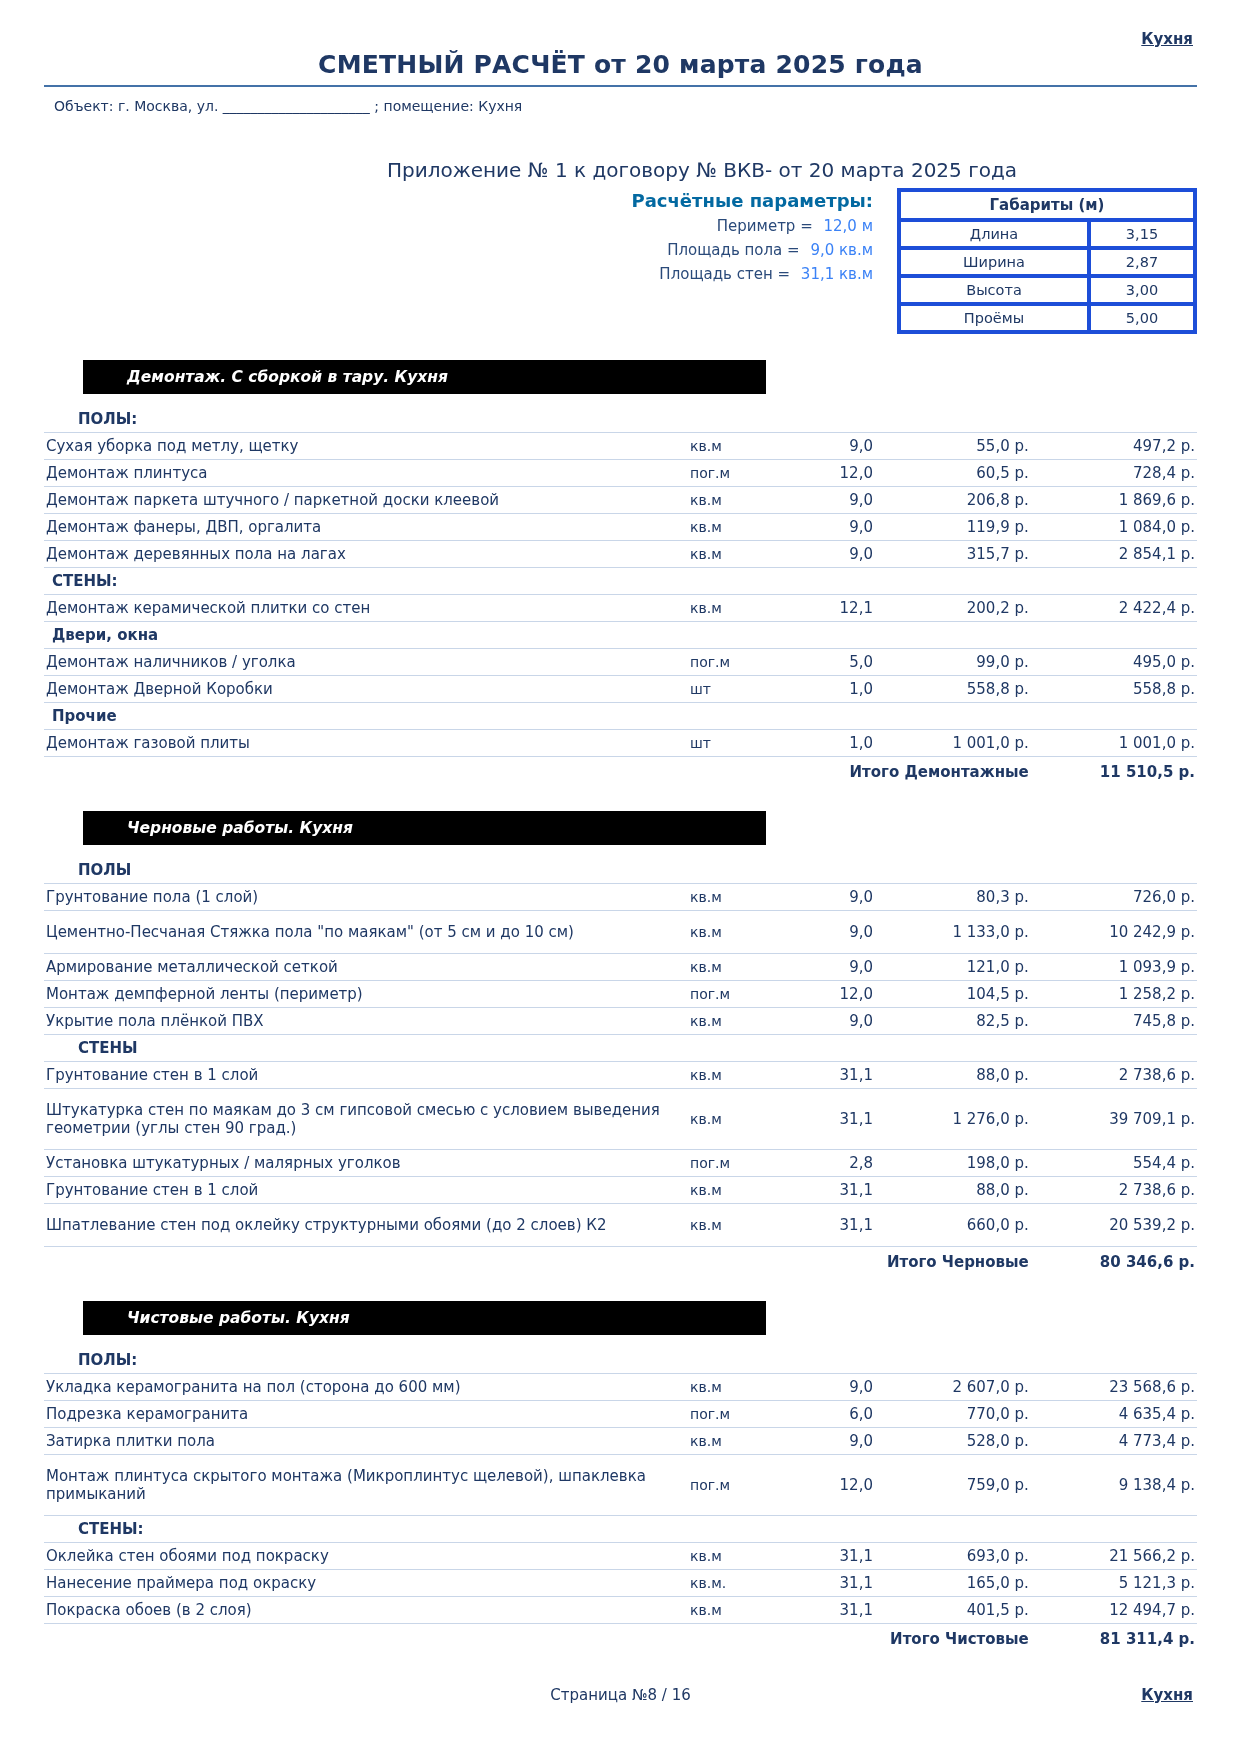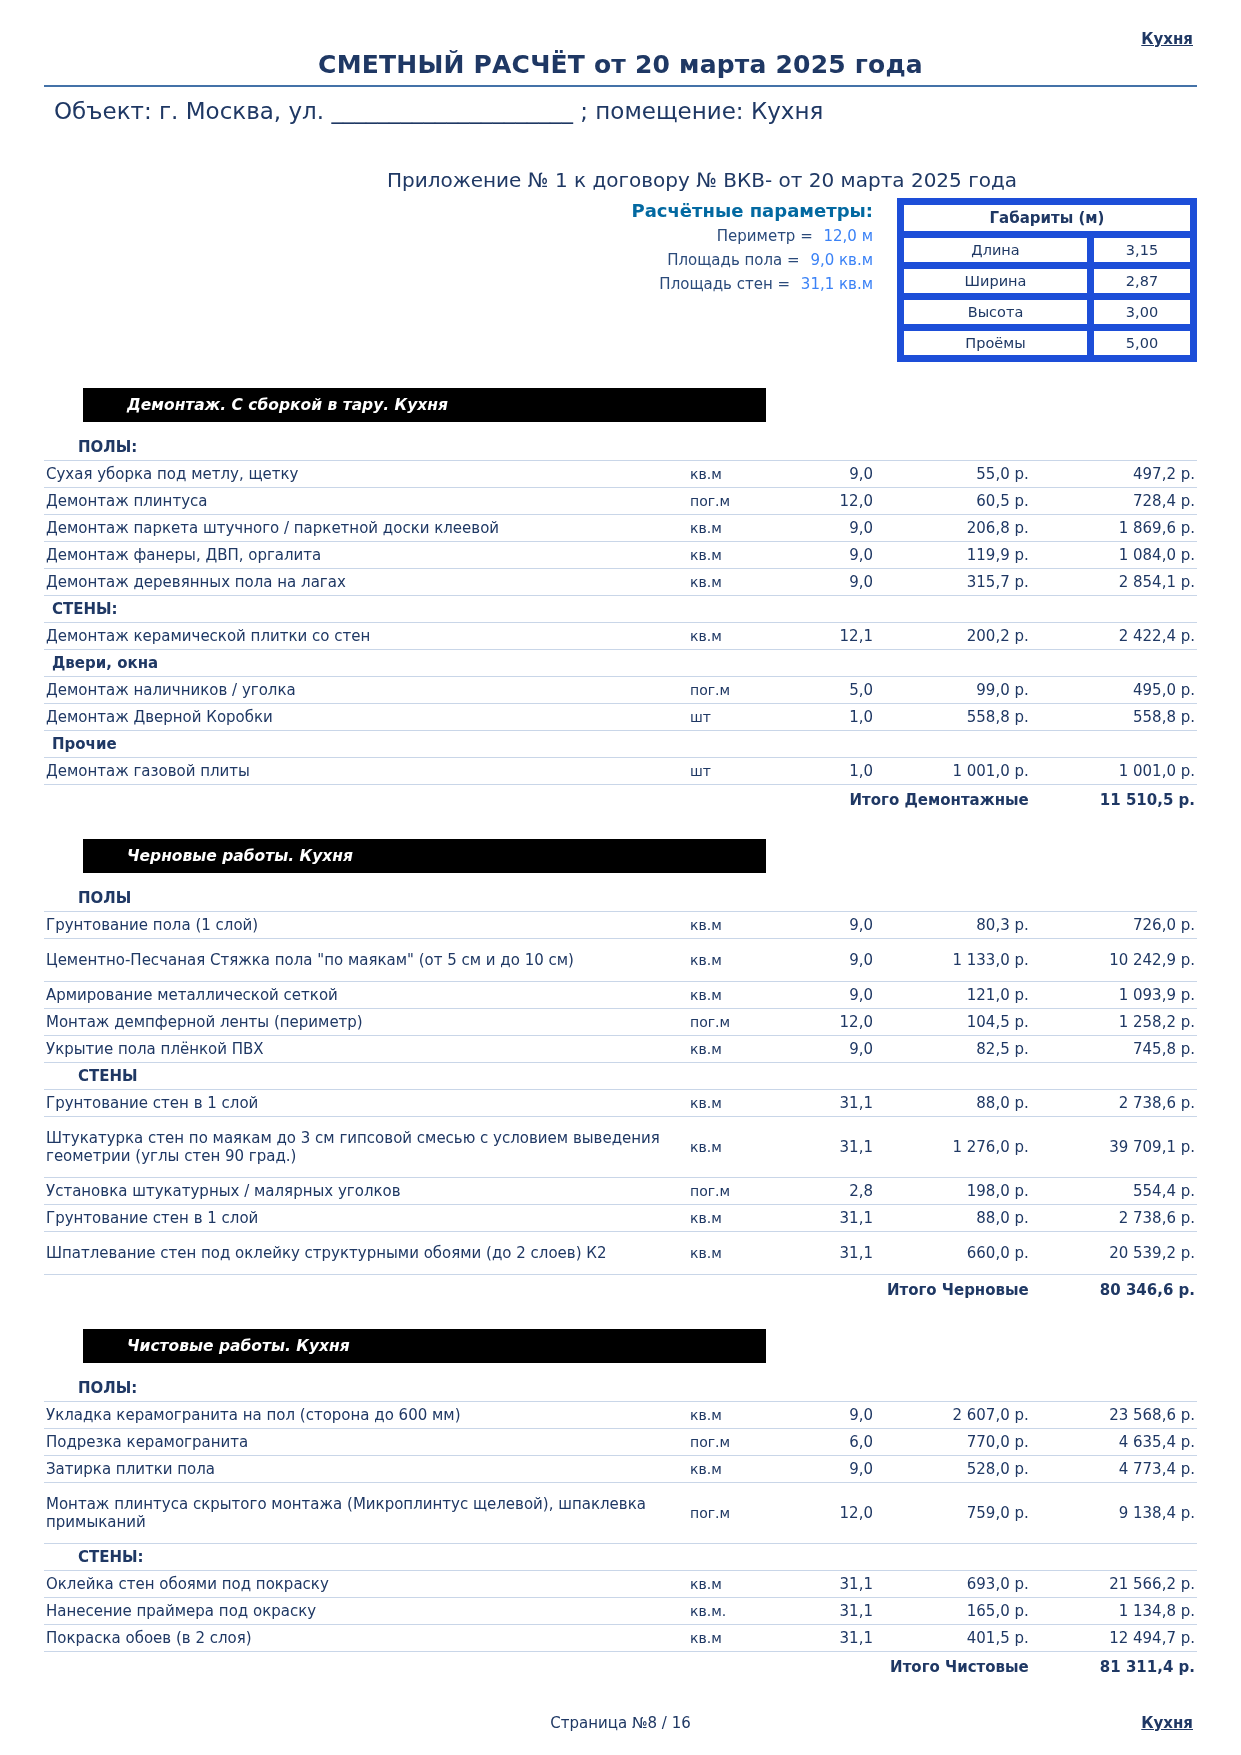--- a/index.html
+++ b/index.html
@@ -39,21 +39,21 @@
     color: #1f3864;
     letter-spacing: 0.2px;
   }
   .title-rule {
     border: none;
     border-top: 2px solid #4472a8;
     margin: 6px 0 0 0;
   }
   .object-line {
     margin-top: 11px;
-    font-size: 23px;
+    font-size: 14px;
     color: #1f3864;
     padding-left: 10px;
   }
 
   
   .appendix {
     margin-top: 44px;
     text-align: right;
     padding-right: 180px;
     font-size: 20px;
@@ -84,21 +84,21 @@
   }
   .param-line .pv { color: #3b82f6; margin-left: 6px; }
 
   table.dims {
     border-collapse: collapse;
     width: 300px;
     font-size: 14.5px;
     color: #1f3864;
   }
   table.dims td, table.dims th {
-    border: 7px solid #1d4ed8;
+    border: 4px solid #1d4ed8;
     padding: 4px 8px;
     height: 27px;
   }
   table.dims th {
     text-align: center;
     font-weight: bold;
     font-size: 15px;
   }
   table.dims td.lbl { text-align: center; width: 190px; }
   table.dims td.val { text-align: center; }
@@ -473,21 +473,21 @@
             <td class="c-unit">кв.м</td>
             <td class="c-qty">31,1</td>
             <td class="c-price">693,0 р.</td>
             <td class="c-sum">21 566,2 р.</td>
           </tr>
           <tr>
             <td class="c-name">Нанесение праймера под окраску</td>
             <td class="c-unit">кв.м.</td>
             <td class="c-qty">31,1</td>
             <td class="c-price">165,0 р.</td>
-            <td class="c-sum">1 134,8 р.</td>
+            <td class="c-sum">5 121,3 р.</td>
           </tr>
           <tr>
             <td class="c-name">Покраска обоев (в 2 слоя)</td>
             <td class="c-unit">кв.м</td>
             <td class="c-qty">31,1</td>
             <td class="c-price">401,5 р.</td>
             <td class="c-sum">12 494,7 р.</td>
           </tr>
           <tr class="total no-rule">
             <td class="c-name"></td>

